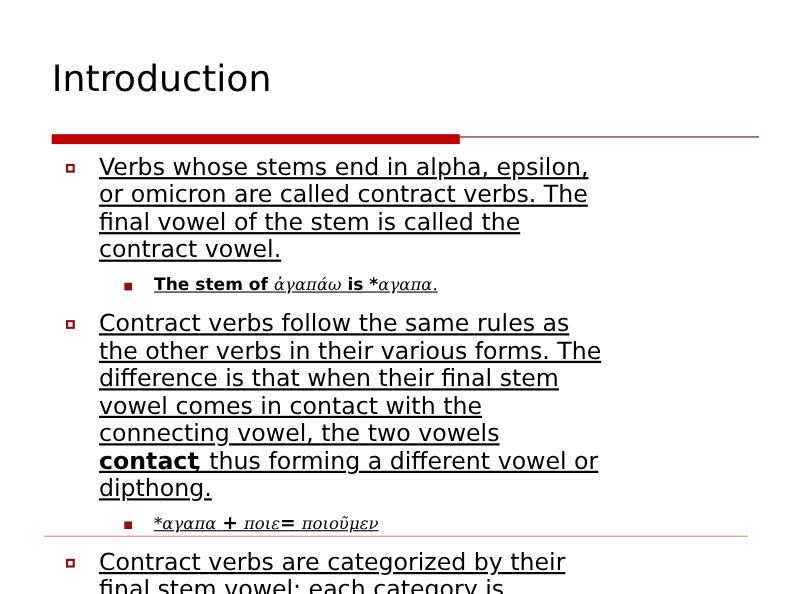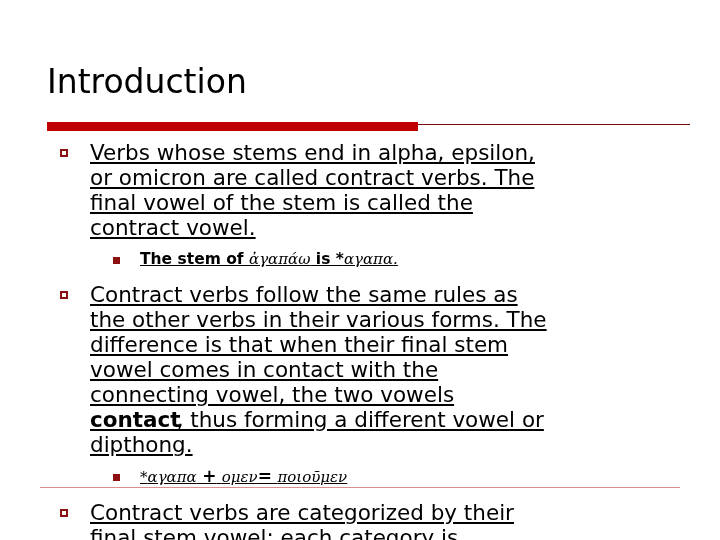--- a/index.html
+++ b/index.html
@@ -16,21 +16,21 @@
   }
   #slide {
     position: absolute;
     inset: 0;
     background: #ffffff;
   }
   
   #title-area {
     position: absolute;
     left: 47px;
-    top: 62px;
+    top: 52px;
     width: 640px;
   }
   #page-title {
     font-size: 33px;
     line-height: 40px;
     color: #000000;
     font-weight: normal;
     letter-spacing: 0px;
     white-space: nowrap;
   }
@@ -168,21 +168,21 @@
 
     <div class="lvl1">
       <span class="marker"></span>
       <div class="text"><span>Contract verbs follow the same rules as the other verbs in their various forms.  The difference is that when their final stem vowel comes in contact with the connecting vowel, the two vowels </span><b class="strong">contact</b><span class="tightcomma">, thus forming a different vowel or dipthong.</span></div>
     </div>
 
     <div class="gap-sm"></div>
 
     <div class="lvl2">
       <span class="marker"></span>
-      <div class="text"><span class="greek">*</span><span class="greek">αγαπα</span>&nbsp;<span class="plusminus">+</span>&nbsp;<span class="greek">ομεν</span><span class="plusminus">=</span>&nbsp;<span class="greek">ποιοῦμεν</span></div>
+      <div class="text"><span class="greek">*</span><span class="greek">αγαπα</span>&nbsp;<span class="plusminus">+</span>&nbsp;<span class="greek">ποιε</span><span class="plusminus">=</span>&nbsp;<span class="greek">ποιοῦμεν</span></div>
     </div>
 
     <div class="gap-md"></div>
 
     <div class="lvl1">
       <span class="marker"></span>
       <div class="text">Contract verbs are categorized by their final stem vowel; each category is consistent in the way it forms its endings.</div>
     </div>
 
   </div>

